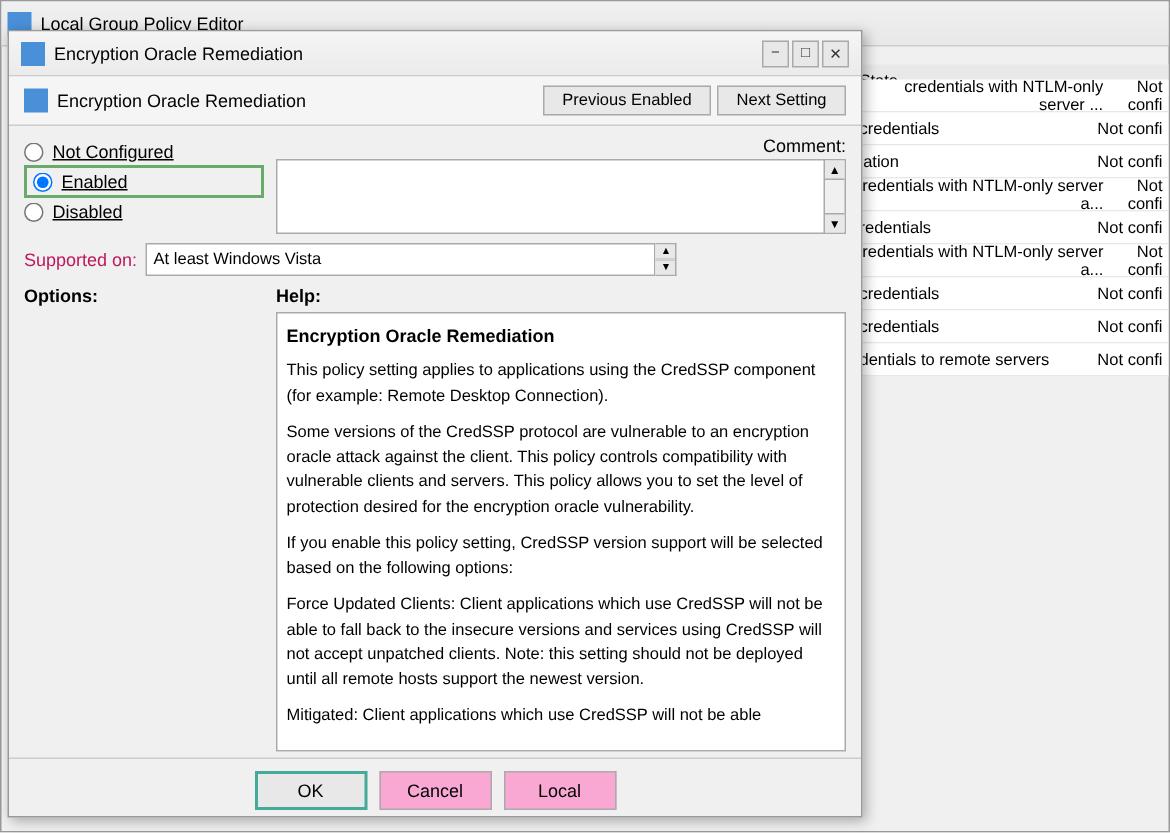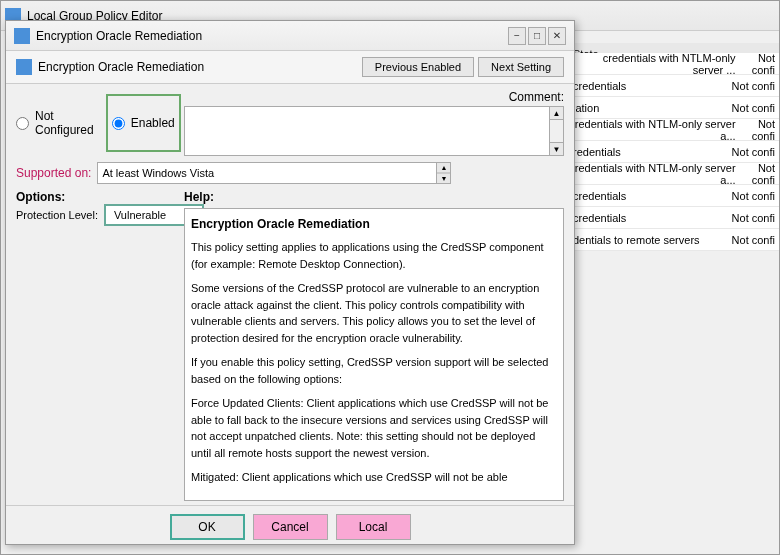--- a/index.html
+++ b/index.html
@@ -178,23 +178,24 @@
       border: 1px solid #aaa;
       cursor: pointer;
       font-size: 11px;
       color: #000;
       min-width: 75px;
     }
 
     
     .radio-section {
       display: flex;
-      flex-direction: row;
-      gap: 12px;
+      flex-direction: column;
+      gap: 2px;
       padding: 4px 0;
+      text-decoration: underline;
     }
 
     .radio-item {
       display: flex;
       align-items: center;
       gap: 6px;
     }
 
     .radio-input {
       width: 13px;
@@ -246,21 +247,21 @@
     }
 
     .options-col {
       width: 160px;
       flex-shrink: 0;
     }
 
     .options-title {
       font-size: 12px;
       font-weight: bold;
-      margin-bottom: 0;
+      margin-bottom: 14px;
     }
 
     .protection-level-row {
       display: flex;
       align-items: center;
       gap: 6px;
     }
 
     .protection-label {
       font-size: 11px;
@@ -490,28 +491,20 @@
           <div style="flex:1;"></div>
           <div style="height:10px; background:#e8e8e8; border-top:1px solid #ccc; display:flex;align-items:center;justify-content:center;font-size:7px;">▼</div>
         </div>
       </div>
     </div>
 
     <div class="two-col" style="margin-top:6px;">
 
       <div class="options-col">
         <div class="options-title">Options:</div>
-        <div class="protection-level-row">
-          <span class="protection-label">Protection Level:</span>
-          <select class="protection-select">
-            <option>Vulnerable</option>
-            <option>Mitigated</option>
-            <option>Force Updated Clients</option>
-          </select>
-        </div>
       </div>
 
       <div class="help-col">
         <div class="help-title">Help:</div>
         <div class="help-text-container">
           <div class="help-text">
             <h3>Encryption Oracle Remediation</h3>
             <p>This policy setting applies to applications using the CredSSP component (for example: Remote Desktop Connection).</p>
             <p>Some versions of the CredSSP protocol are vulnerable to an encryption oracle attack against the client.  This policy controls compatibility with vulnerable clients and servers.  This policy allows you to set the level of protection desired for the encryption oracle vulnerability.</p>
             <p>If you enable this policy setting, CredSSP version support will be selected based on the following options:</p>

